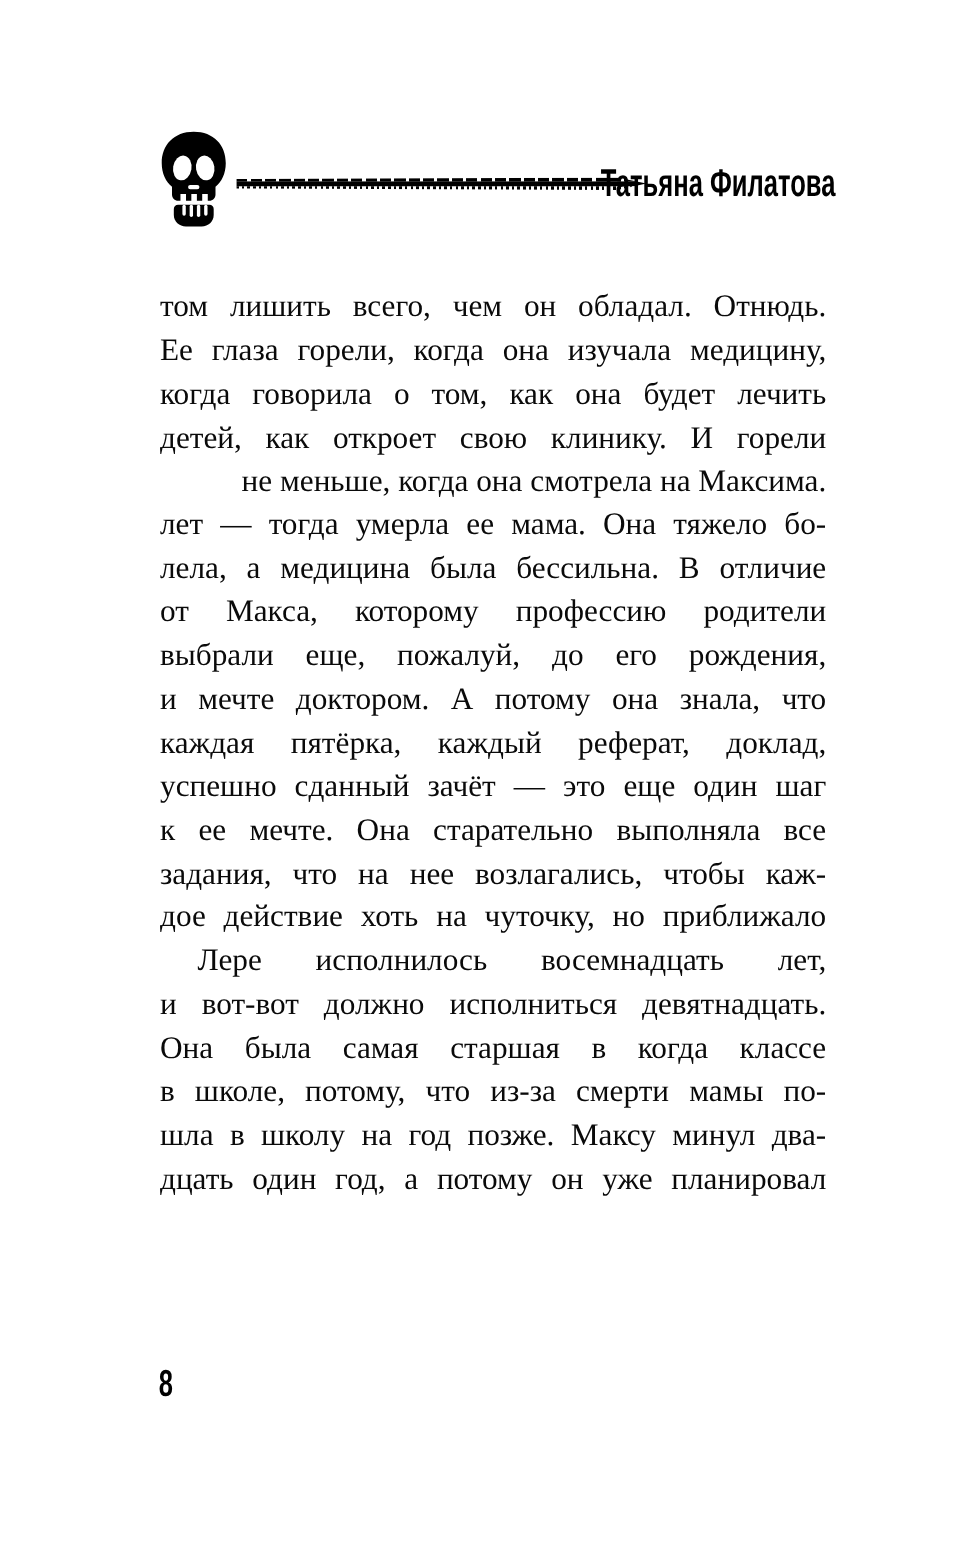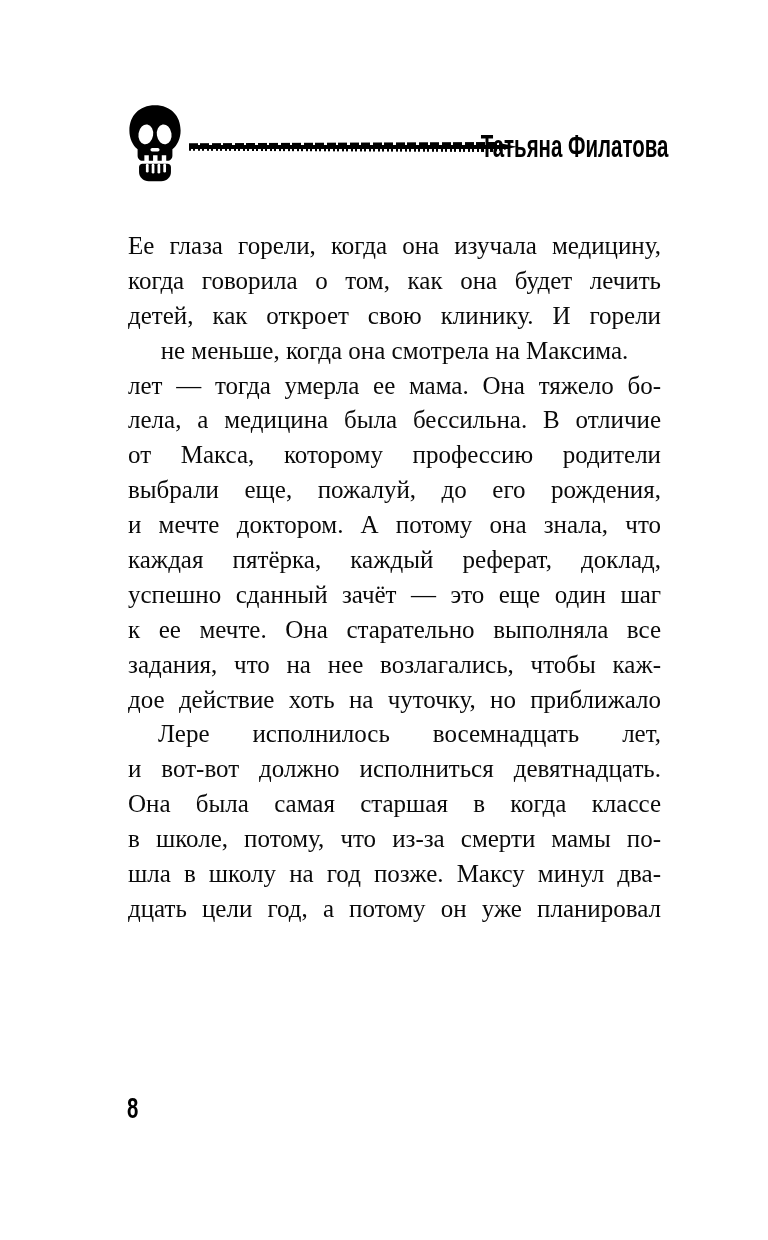--- a/index.html
+++ b/index.html
@@ -61,21 +61,21 @@
     left: 128px;
     top: 229px;
     width: 533px;
     font-size: 25px;
     line-height: 34.9px;
     color: #0a0a0a;
   }
   .line {
     height: 34.9px;
     overflow: visible;
-    text-align: center;
+    text-align: right;
   }
   .line.just {
     text-align: justify;
     text-align-last: justify;
     text-justify: inter-word;
   }
   .line.indent {
     text-indent: 30px;
   }
 
@@ -124,37 +124,38 @@
         <rect x="38.6" y="61.5" width="2.8" height="9" rx="1.4"></rect>
       </g>
     </svg>
 
     <div class="deco-line"></div>
 
     <div class="author">Татьяна Филатова</div>
   </div>
 
   <div class="body-text">
+      <div class="line just">том лишить всего, чем он обладал. Отнюдь.</div>
       <div class="line just">Ее глаза горели, когда она изучала медицину,</div>
       <div class="line just">когда говорила о том, как она будет лечить</div>
       <div class="line just">детей, как откроет свою клинику. И горели</div>
       <div class="line">не меньше, когда она смотрела на Максима.</div>
       <div class="line just">лет — тогда умерла ее мама. Она тяжело бо-</div>
       <div class="line just">лела, а медицина была бессильна. В отличие</div>
       <div class="line just">от Макса, которому профессию родители</div>
       <div class="line just">выбрали еще, пожалуй, до его рождения,</div>
       <div class="line just">и мечте доктором. А потому она знала, что</div>
       <div class="line just">каждая пятёрка, каждый реферат, доклад,</div>
       <div class="line just">успешно сданный зачёт — это еще один шаг</div>
       <div class="line just">к ее мечте. Она старательно выполняла все</div>
       <div class="line just">задания, что на нее возлагались, чтобы каж-</div>
       <div class="line just">дое действие хоть на чуточку, но приближало</div>
       <div class="line just indent">Лере исполнилось восемнадцать лет,</div>
       <div class="line just">и вот-вот должно исполниться девятнадцать.</div>
       <div class="line just">Она была самая старшая в когда классе</div>
       <div class="line just">в школе, потому, что из-за смерти мамы по-</div>
       <div class="line just">шла в школу на год позже. Максу минул два-</div>
-      <div class="line just">дцать цели год, а потому он уже планировал</div>
+      <div class="line just">дцать один год, а потому он уже планировал</div>
     </div>
 
   <div class="page-number">8</div>
 
 </div>
 
 </body></html>

